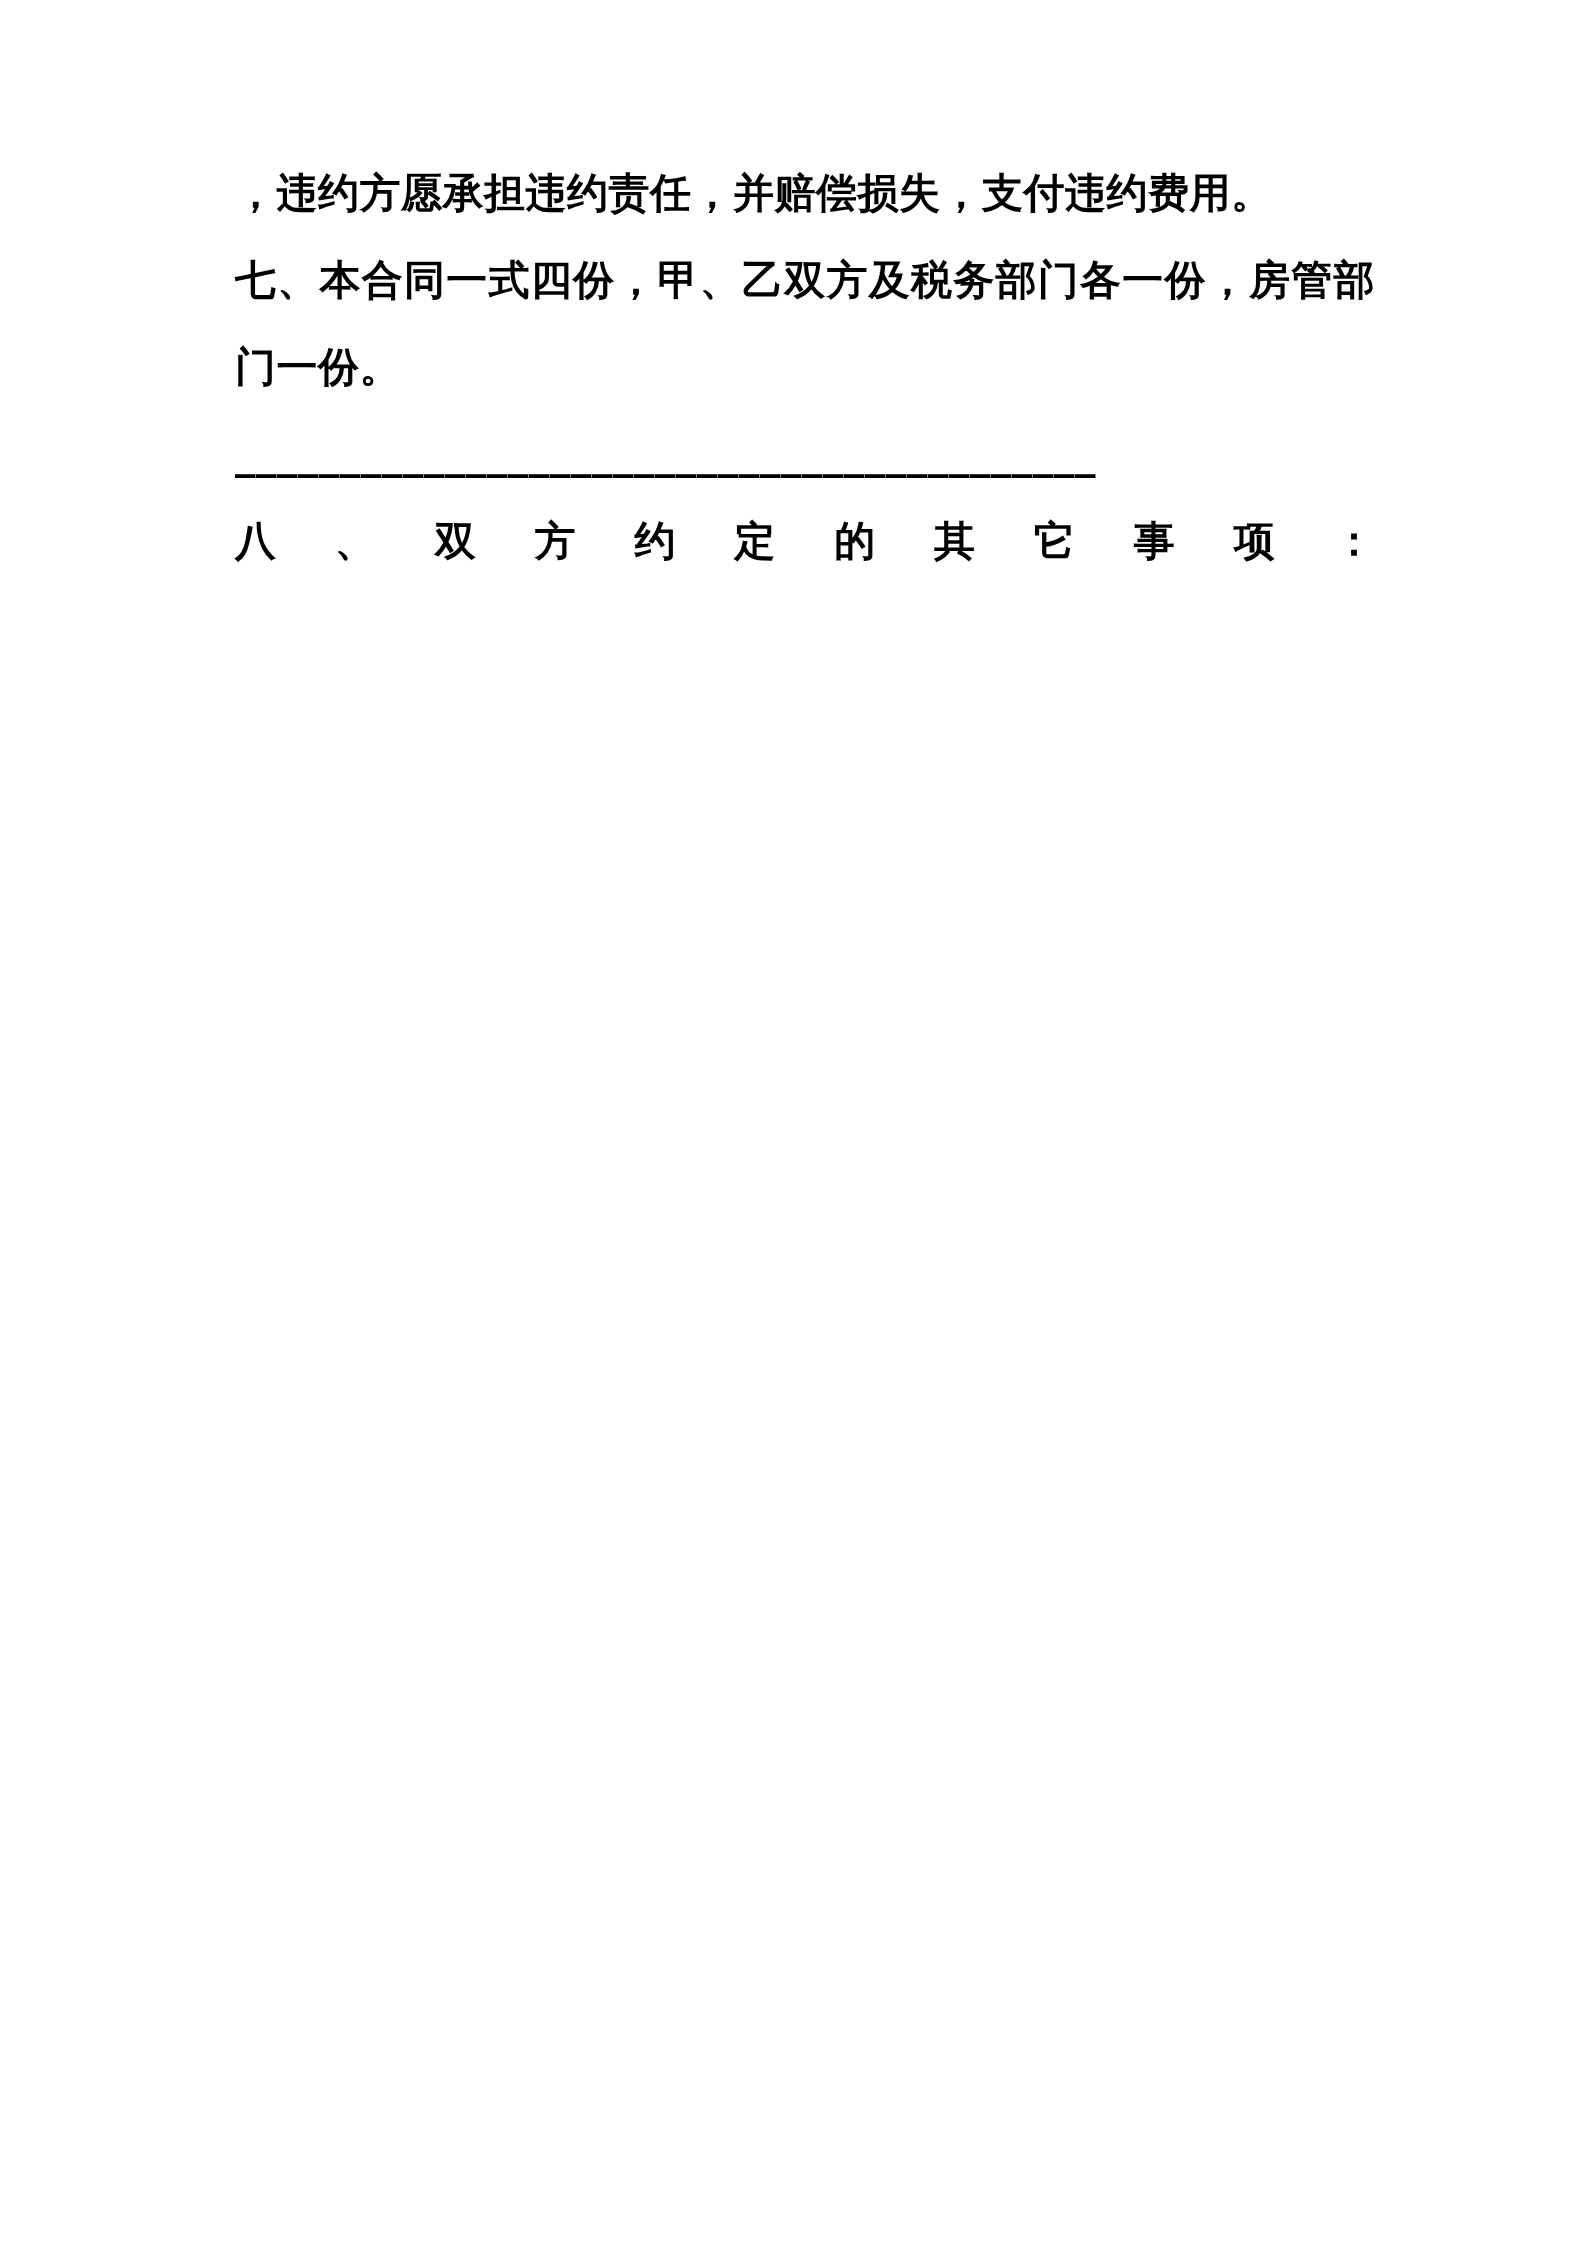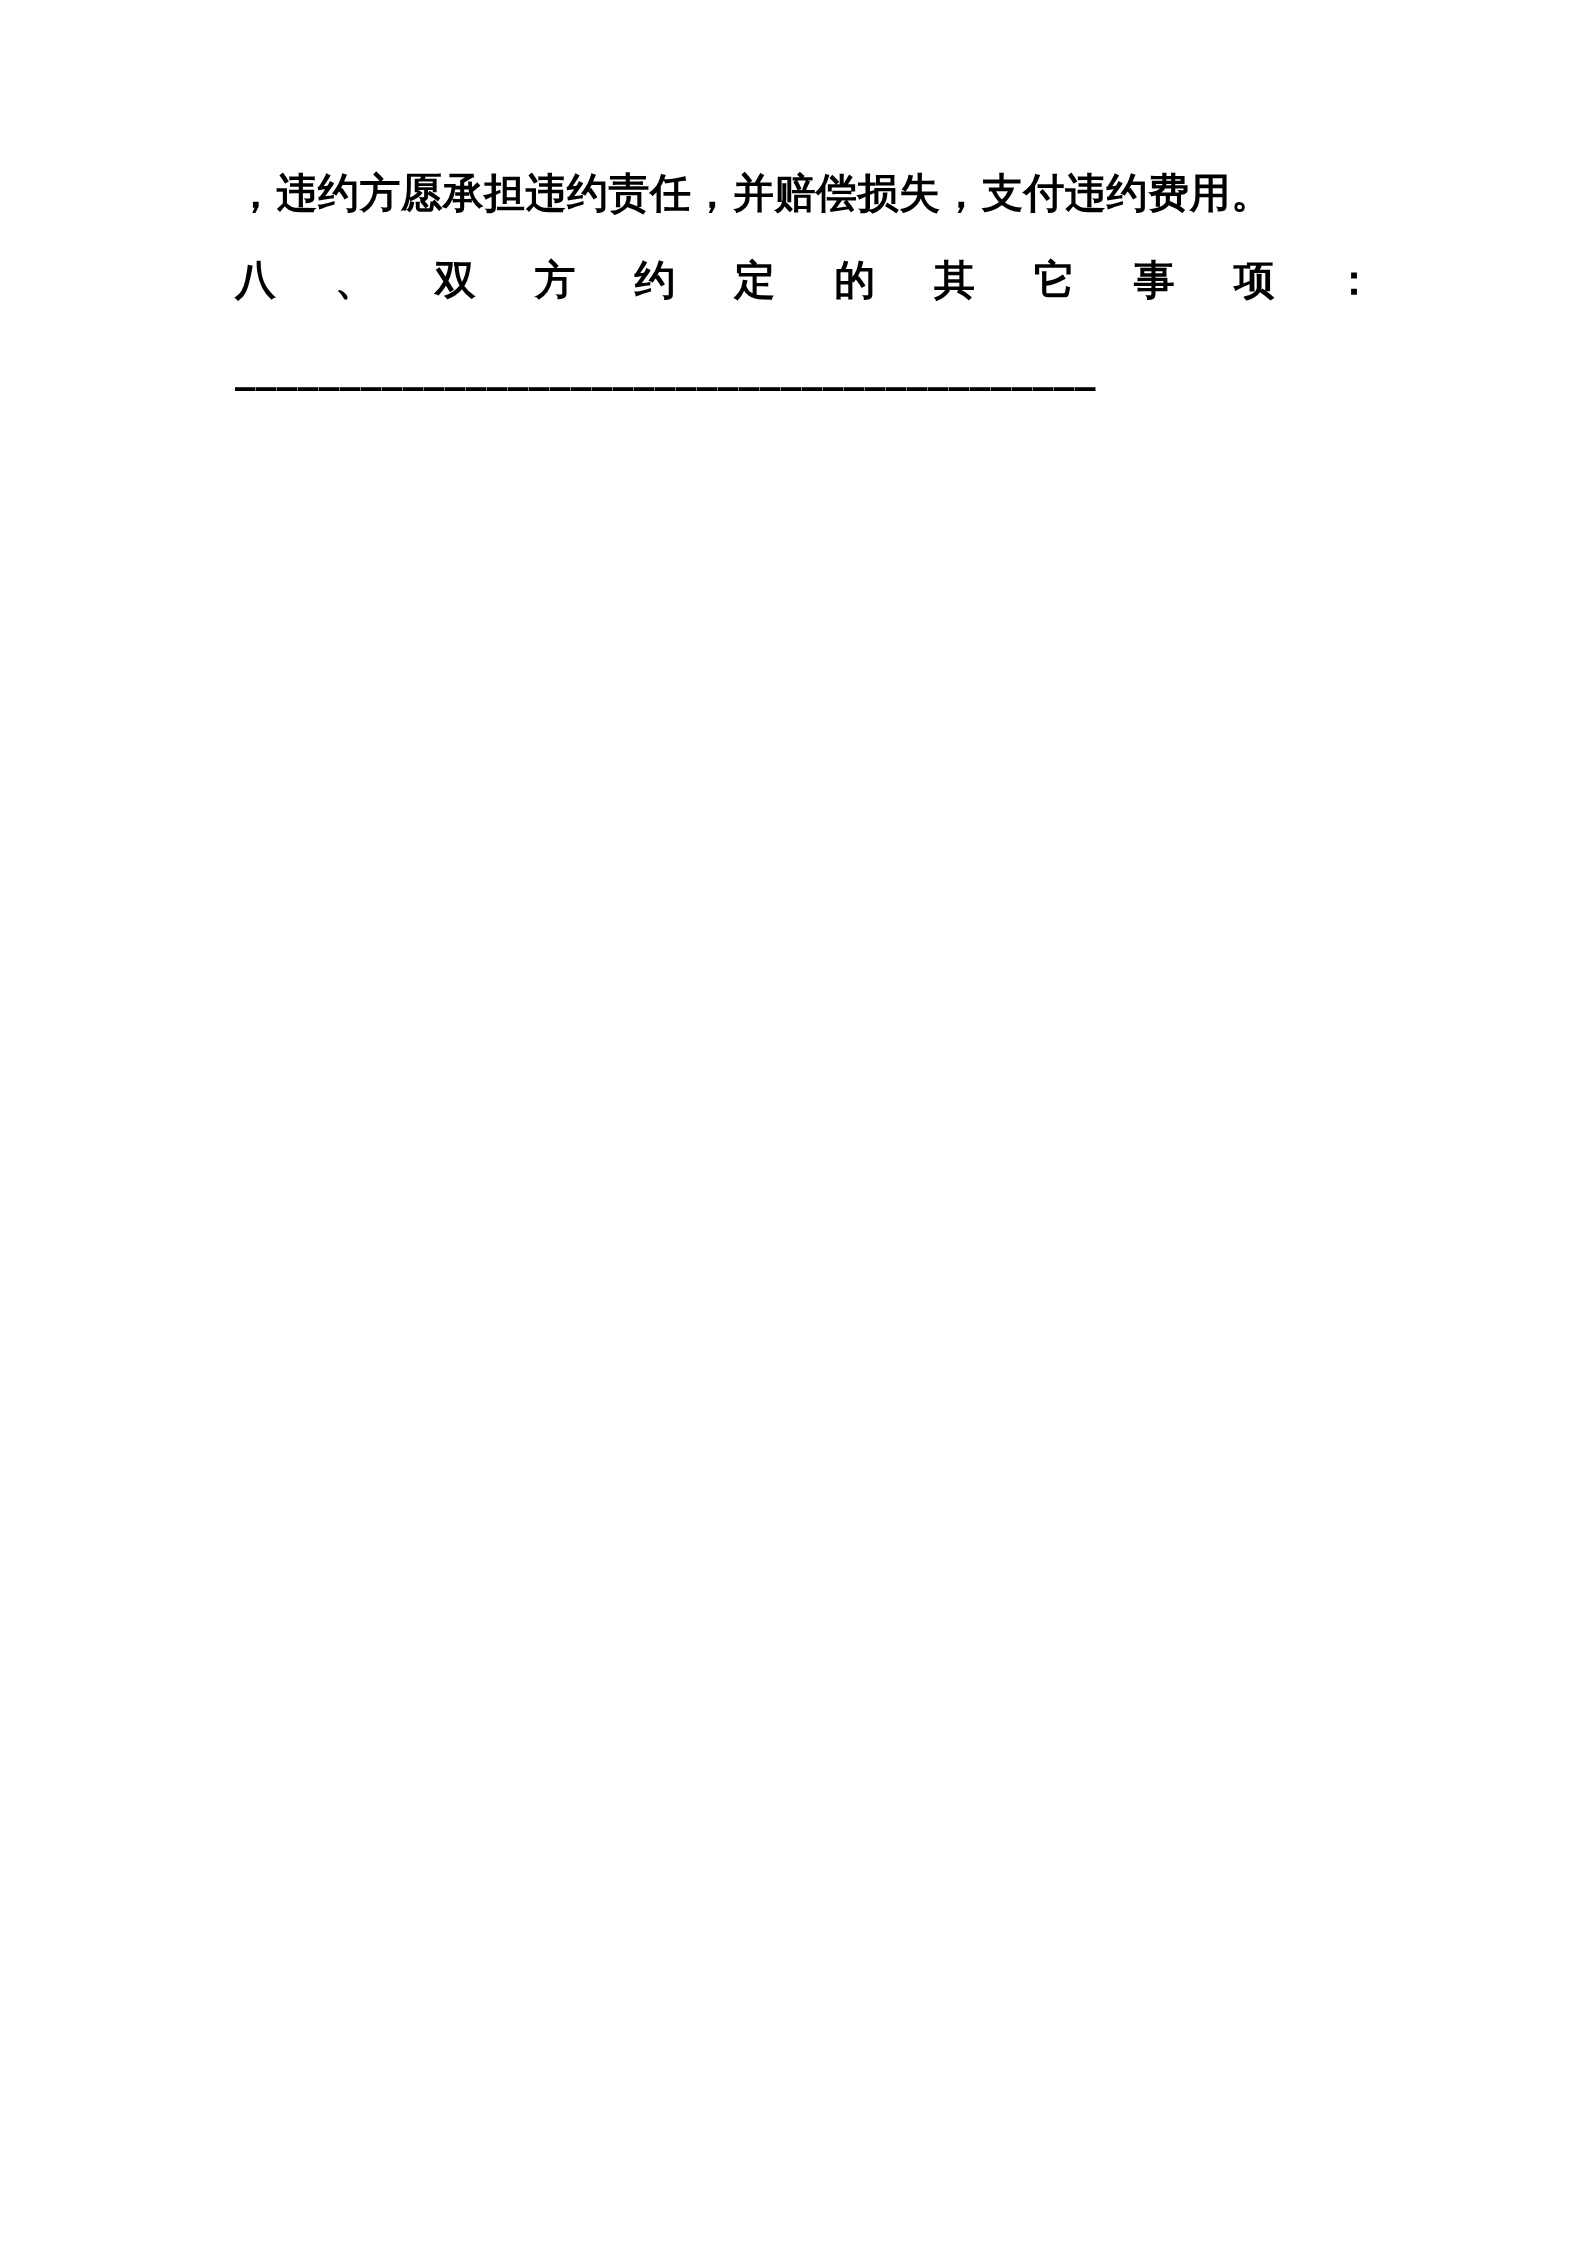--- a/index.html
+++ b/index.html
@@ -47,22 +47,23 @@
 </style>
 </head>
 <body>
 
 <div class="page">
   <div class="doc-body">
 
     <p class="line justified">，违约方愿承担违约责任，并赔偿损失，支付违约费用。</p>
 
 
+    <p class="line justified">七、本合同一式四份，甲、乙双方及税务部门各一份，房管部门一份。</p>
+
+    <p class="line blank">_________________________________________</p>
 
     <p class="line spread">八、双方约定的其它事项：</p>
-
-    <p class="line blank">_________________________________________</p>
 
 
 
 
   </div>
 </div>
 
 </body></html>

